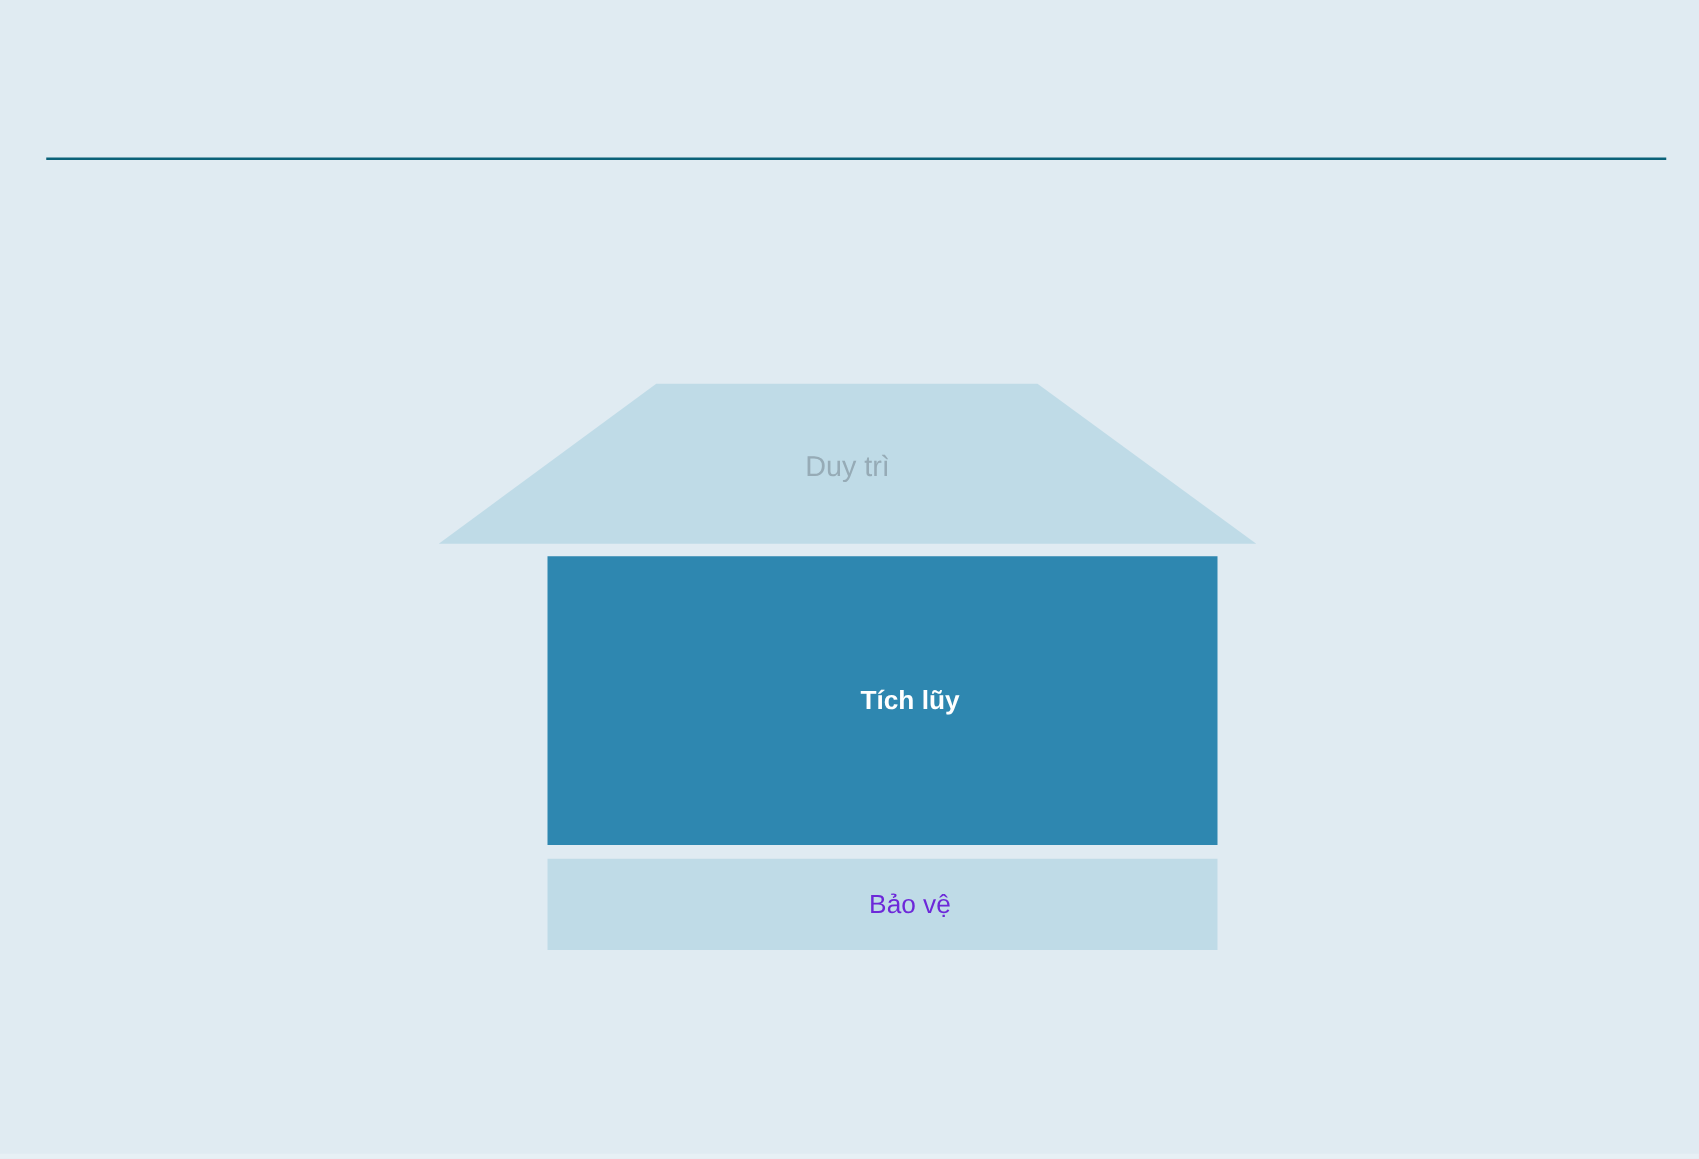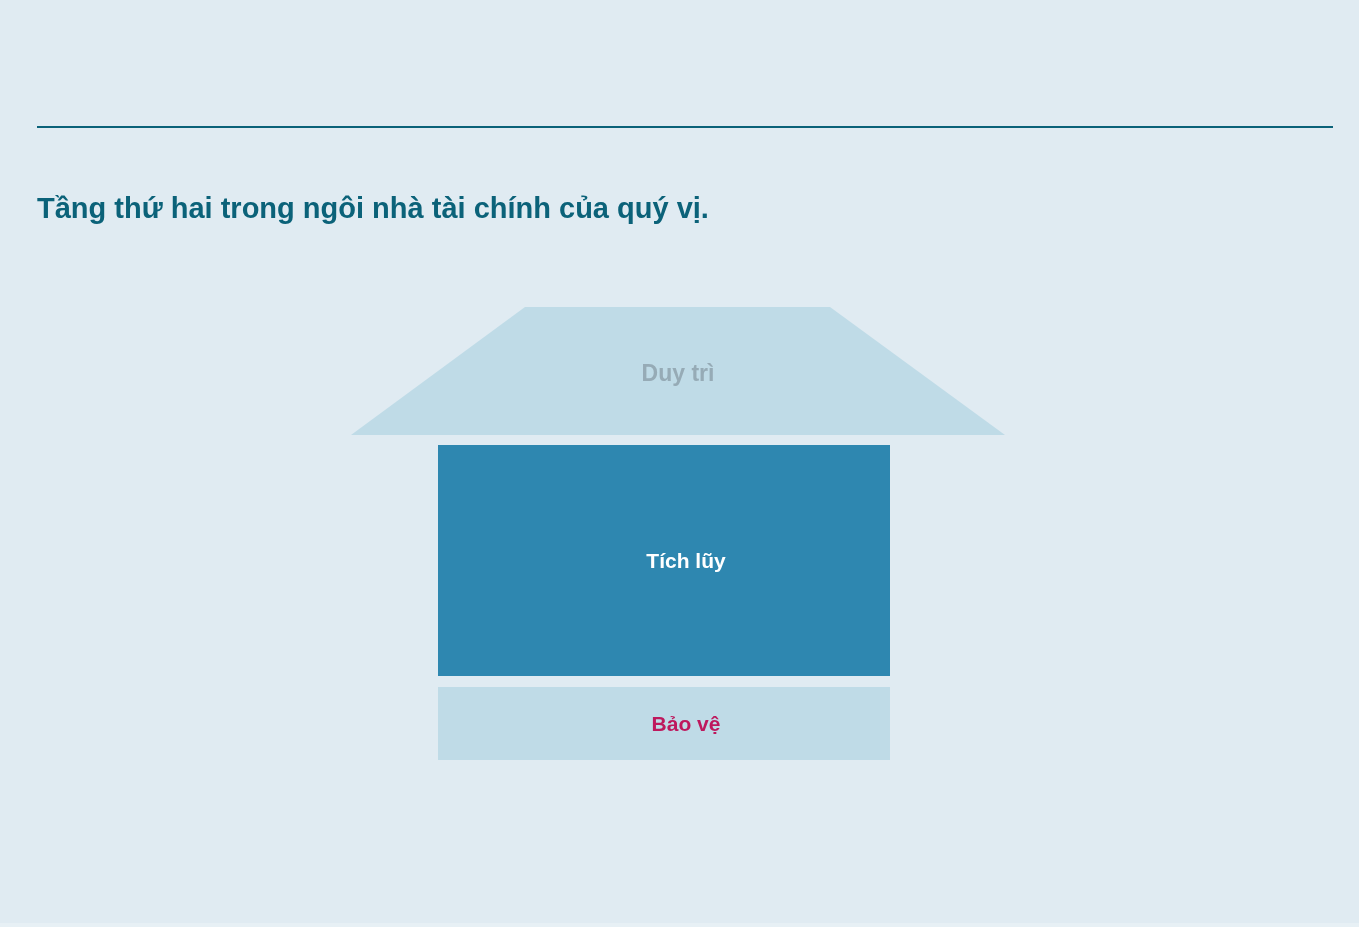--- a/index.html
+++ b/index.html
@@ -82,31 +82,31 @@
   .roof-label {
     position: absolute;
     left: 0;
     top: 0;
     width: 656px;
     height: 131px;
     display: flex;
     align-items: center;
     justify-content: center;
     font-size: 23px;
-    font-weight: 700;
+    font-weight: 400;
     color: #96abb6;
     padding-top: 6px;
     box-sizing: border-box;
     pointer-events: none;
   }
 
   .floor {
     position: absolute;
     left: 88px;
-    width: 452px;
+    width: 536px;
     display: flex;
     align-items: center;
     justify-content: center;
     box-sizing: border-box;
     padding-left: 44px;
   }
 
   .floor-accumulate {
     top: 140px;
     height: 231px;
@@ -120,43 +120,42 @@
   }
 
   .floor-protect {
     top: 382px;
     height: 73px;
     background: #bfdbe7;
   }
 
   .floor-protect .floor-label {
     font-size: 21px;
-    font-weight: 700;
-    color: #be185d;
+    font-weight: 400;
+    color: #6d28d9;
     text-align: right;
   }
 
   .bottom-edge {
     position: absolute;
     left: 0;
     bottom: 0;
     width: 1359px;
     height: 4px;
     background: #e7f0f5;
   }
 </style>
 </head>
 <body>
 
 <div class="slide">
 
 
   <div class="title-rule"></div>
 
-  <h2 class="page-subtitle">Tầng thứ hai trong ngôi nhà tài chính của quý vị.</h2>
 
   <div class="house">
 
     <div class="roof">
       <svg viewBox="0 0 656 131" preserveAspectRatio="none">
         <polygon points="175,2 480,2 655,130 1,130" fill="#bfdbe7"></polygon>
       </svg>
       <div class="roof-label">Duy trì</div>
     </div>
 

